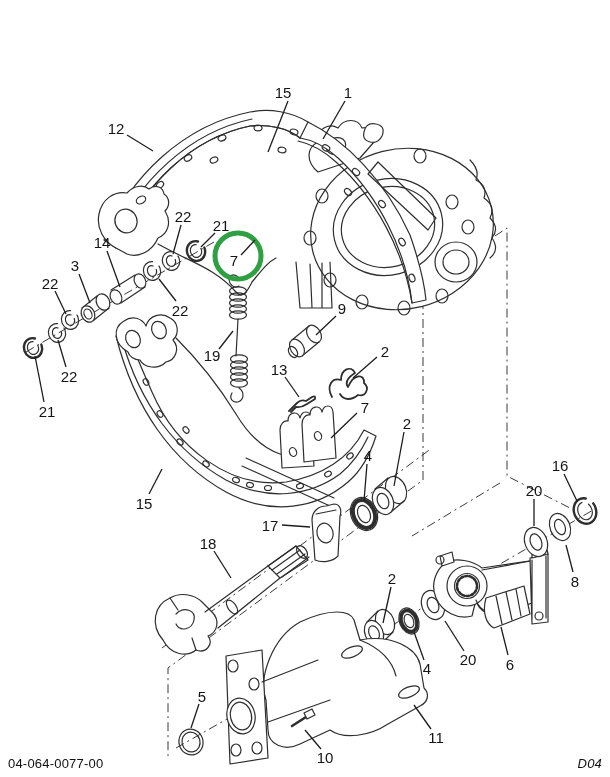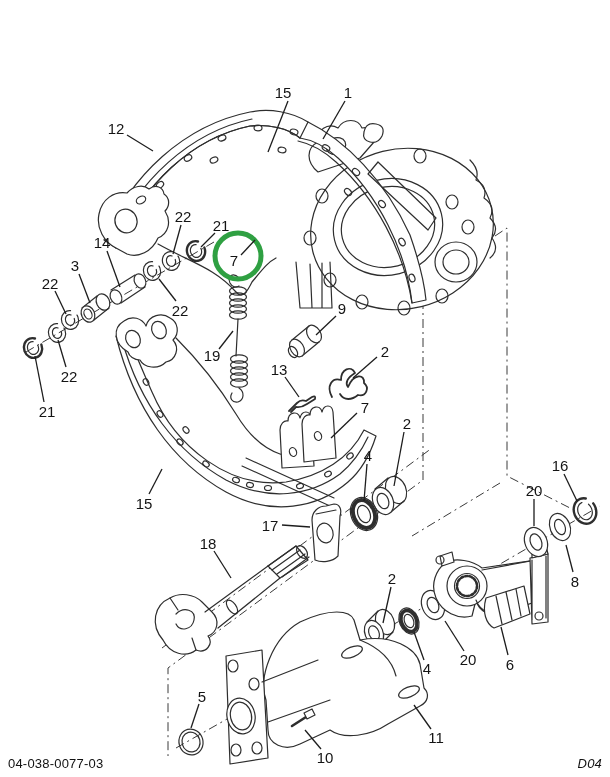--- a/index.html
+++ b/index.html
@@ -307,15 +307,15 @@
         <text x="427" y="668" class="lbl" text-anchor="middle" dominant-baseline="central" fill="#141414">4</text>
         <line x1="199" y1="704" x2="191" y2="728" class="leader"></line>
         <text x="202" y="696" class="lbl" text-anchor="middle" dominant-baseline="central" fill="#141414">5</text>
         <line x1="321" y1="749" x2="305" y2="730" class="leader"></line>
         <text x="325" y="757" class="lbl" text-anchor="middle" dominant-baseline="central" fill="#141414">10</text>
         <line x1="431" y1="729" x2="414" y2="705" class="leader"></line>
         <text x="436" y="737" class="lbl" text-anchor="middle" dominant-baseline="central" fill="#141414">11</text>
       </g>
 </svg>
 
-<div class="footer-text footer-left">04-038-0077-03</div>
+<div class="footer-text footer-left">04-064-0077-00</div>
 <div class="footer-text footer-right">D04</div>
 </div>
 
 </body></html>

